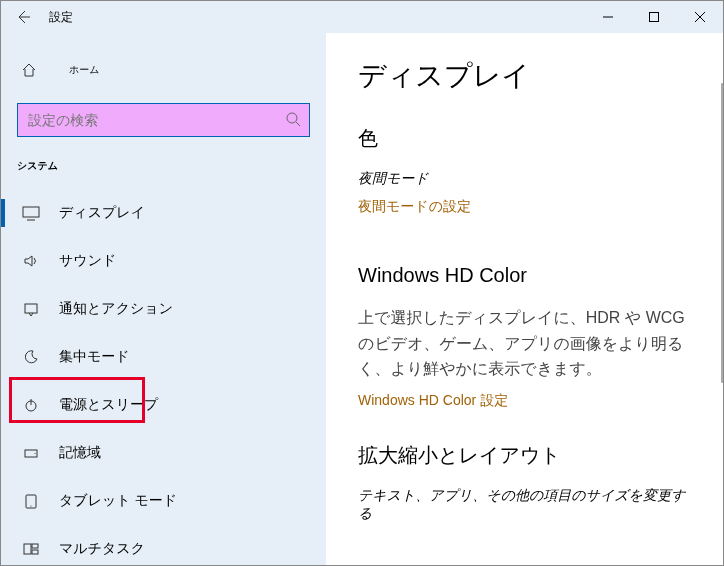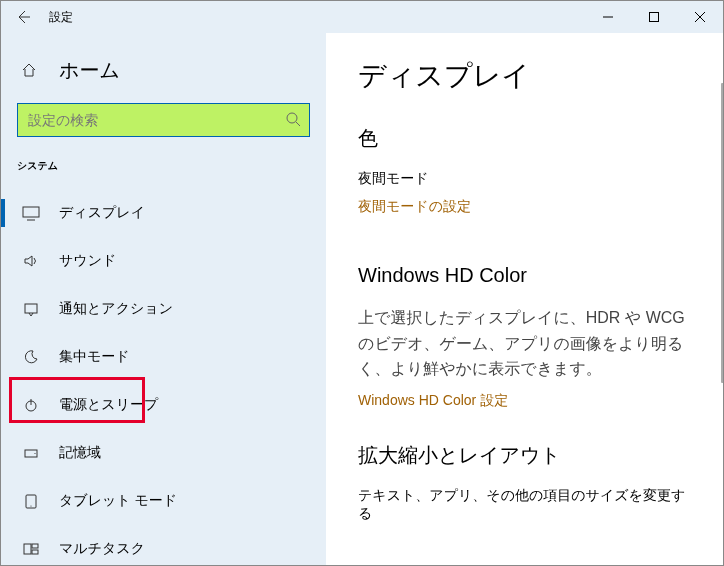--- a/index.html
+++ b/index.html
@@ -48,26 +48,26 @@
     padding-top: 18px;
     overflow: hidden;
     position: relative;
   }
   .home-row {
     display: flex; align-items: center;
     height: 38px;
     padding-left: 20px;
   }
   .home-row .icon { width: 20px; display:flex; }
-  .home-row .label { margin-left: 18px; font-size: 20px; }
+  .home-row .label { margin-left: 28px; font-size: 10px; }
   .searchbox {
     margin: 14px 16px 14px 16px;
     height: 34px;
     border: 1px solid #0063b1;
-    background: #bef264;
+    background: #f0abfc;
     display: flex;
     align-items: center;
     padding: 0 8px;
   }
   .searchbox input {
     flex: 1;
     border: none;
     outline: none;
     background: transparent;
     font-size: 14px;
@@ -123,20 +123,21 @@
     margin: 0 0 30px 0;
   }
   .content h2 {
     font-weight: 400;
     font-size: 20px;
     margin: 0 0 18px 0;
   }
   .setting-label {
     font-size: 14px;
     margin-bottom: 10px;
+    font-style: italic;
   }
   .toggle-row {
     display: flex;
     align-items: center;
     margin-bottom: 16px;
   }
   .toggle {
     width: 44px; height: 20px;
     border: 1px solid #333;
     border-radius: 10px;

